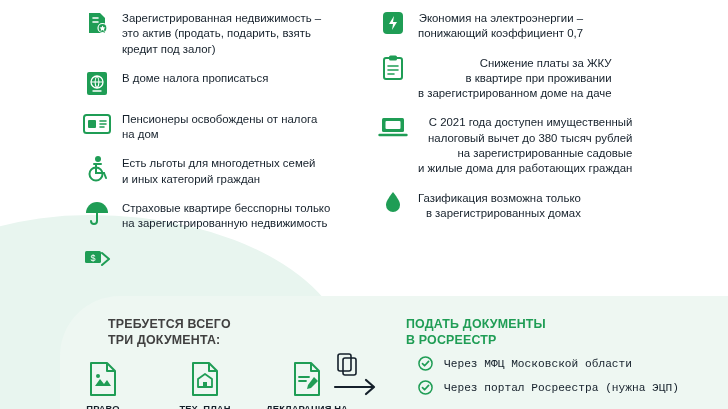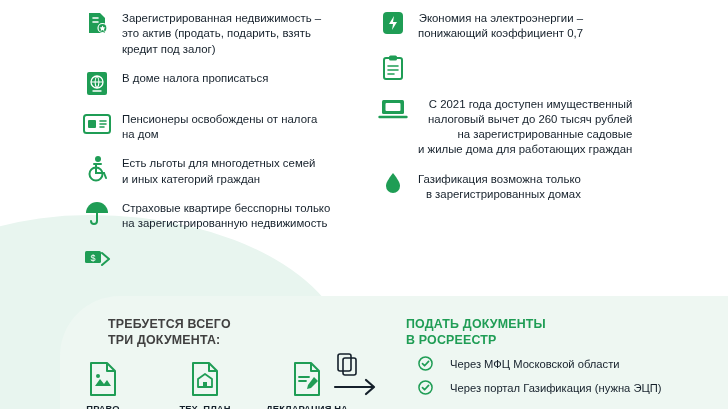--- a/index.html
+++ b/index.html
@@ -125,21 +125,22 @@
   .submit-list {
     position: absolute;
     left: 418px; top: 356px;
     display: flex;
     flex-direction: column;
     gap: 9px;
   }
   .submit-item {
     display: flex;
     align-items: center;
-    gap: 17px;
+    gap: 11px;
+    font-family: Liberation Mono, monospace;
   }
   .check-circle {
     flex: 0 0 auto;
     width: 15px; height: 15px;
     color: #1f9d55;
   }
   .submit-text {
     font-size: 11.2px;
     color: #15202b;
     line-height: 14px;
@@ -244,32 +245,35 @@
       </div>
 
       <div class="item">
         <span class="icon-box">
           <svg width="24" height="28" viewBox="0 0 24 28" fill="none">
             <rect x="3" y="4" width="18" height="21" rx="2" fill="none" stroke="#1f9d55" stroke-width="2"></rect>
             <rect x="8" y="1.5" width="8" height="5" rx="1.5" fill="#1f9d55"></rect>
             <path d="M7 12h10M7 16h10M7 20h6" stroke="#1f9d55" stroke-width="1.6" stroke-linecap="round"></path>
           </svg>
         </span>
+        <span class="item-text">Снижение платы за ЖКУ
+в квартире при проживании
+в зарегистрированном доме на даче</span>
       </div>
 
       <div class="item">
         <span class="icon-box">
           <svg width="30" height="26" viewBox="0 0 30 26" fill="none">
             <rect x="4" y="4" width="22" height="14" rx="1.5" fill="#1f9d55"></rect>
             <rect x="7.5" y="7" width="15" height="8" rx="1" fill="#ffffff"></rect>
             <path d="M1.5 21h27" stroke="#1f9d55" stroke-width="2.4" stroke-linecap="round"></path>
           </svg>
         </span>
         <span class="item-text">С 2021 года доступен имущественный
-налоговый вычет до 260 тысяч рублей
+налоговый вычет до 380 тысяч рублей
 на зарегистрированные садовые
 и жилые дома для работающих граждан</span>
       </div>
 
       <div class="item">
         <span class="icon-box">
           <svg width="22" height="28" viewBox="0 0 22 28" fill="none">
             <path d="M11 3c5 6.5 7 9.8 7 13a7 7 0 0 1-14 0c0-3.2 2-6.5 7-13z" fill="#1f9d55"></path>
           </svg>
         </span>
@@ -352,19 +356,19 @@
         <span class="submit-text">Через МФЦ Московской области</span>
       </div>
 
       <div class="submit-item">
         <span class="check-circle">
           <svg width="15" height="15" viewBox="0 0 16 16" fill="none">
             <circle cx="8" cy="8" r="7" fill="none" stroke="#1f9d55" stroke-width="1.6"></circle>
             <path d="M4.8 8.2l2.2 2.2 4.3-4.6" stroke="#1f9d55" stroke-width="1.8" fill="none" stroke-linecap="round" stroke-linejoin="round"></path>
           </svg>
         </span>
-        <span class="submit-text">Через портал Газификация (нужна ЭЦП)</span>
+        <span class="submit-text">Через портал Росреестра (нужна ЭЦП)</span>
       </div>
 
     </div>
 
   </div>
 </div>
 
 </body></html>

